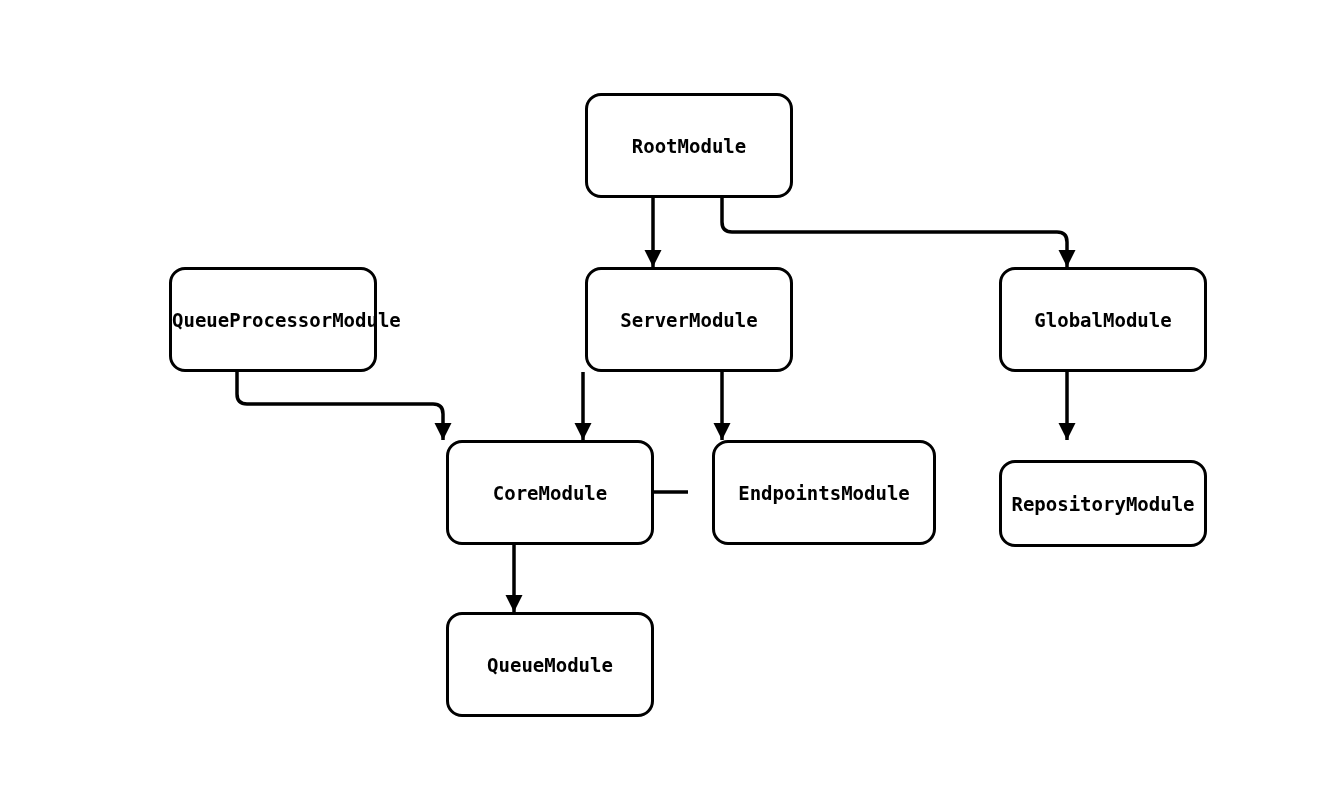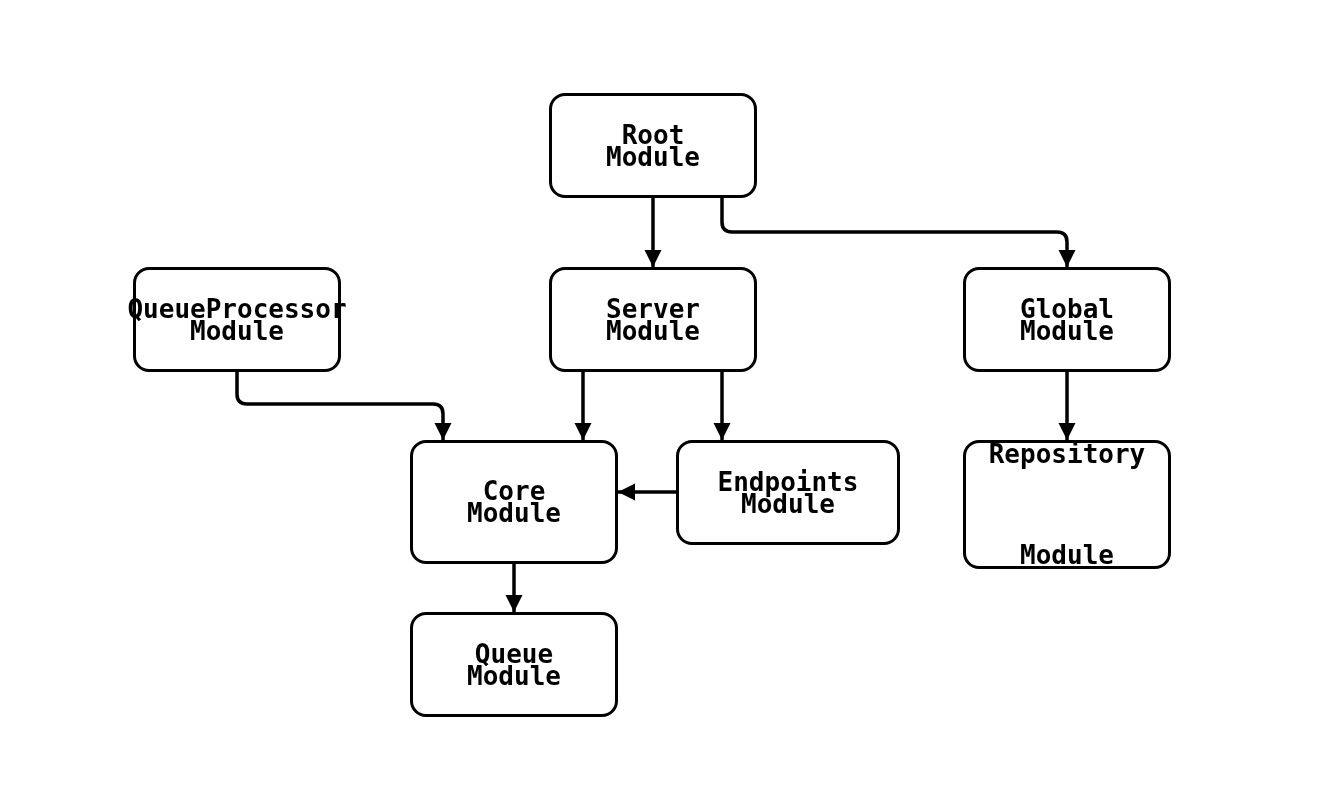--- a/index.html
+++ b/index.html
@@ -27,28 +27,29 @@
     stroke: var(--stroke, #000000);
     stroke-width: 3.5;
   }
   .node {
     position: absolute;
     box-sizing: border-box;
     border: 3.5px solid var(--stroke, #000000);
     border-radius: 16px;
     background: var(--fill, #ffffff);
     display: flex;
-    flex-direction: column;
+    flex-direction: row;
     align-items: center;
     justify-content: center;
     text-align: center;
     color: var(--text, #000000);
     font-weight: bold;
-    font-size: 26px;
+    font-size: 19px;
     line-height: 22px;
+    margin-left: 36px;
   }
   .node-label {
     display: block;
     white-space: nowrap;
   }
 </style>
 </head>
 <body>
 
 <div class="canvas">
@@ -67,41 +68,41 @@
         <path class="edge" d="M 1067 372 L 1067 440" marker-end="url(#arrowhead)"></path>
         <path class="edge" d="M 688 492 L 618 492" marker-end="url(#arrowhead)"></path>
         <path class="edge" d="M 514 545 L 514 612" marker-end="url(#arrowhead)"></path>
       </g>
   </svg>
   <div id="nodes-layer">
       <div class="node" style="left: 549px; top: 93px; width: 208px; height: 105px;">
         <span class="node-label">Root</span>
         <span class="node-label">Module</span>
       </div>
-      <div class="node" style="left: 133px; top: 267px; width: 208px; height: 105px;">
+      <div class="node" style="left: 133px; top: 267px; width: 208px; height: 105px; justify-content: space-between;">
         <span class="node-label">QueueProcessor</span>
         <span class="node-label">Module</span>
       </div>
       <div class="node" style="left: 549px; top: 267px; width: 208px; height: 105px; border-radius: 16px;">
         <span class="node-label">Server</span>
         <span class="node-label">Module</span>
       </div>
       <div class="node" style="left: 963px; top: 267px; width: 208px; height: 105px; align-items: center;">
         <span class="node-label">Global</span>
         <span class="node-label">Module</span>
       </div>
-      <div class="node" style="left: 410px; top: 440px; width: 208px; height: 124px;">
+      <div class="node" style="left: 410px; top: 440px; width: 208px; height: 105px;">
         <span class="node-label">Core</span>
         <span class="node-label">Module</span>
       </div>
       <div class="node" style="left: 676px; top: 440px; width: 224px; height: 105px;">
         <span class="node-label">Endpoints</span>
         <span class="node-label">Module</span>
       </div>
-      <div class="node" style="left: 963px; top: 440px; width: 208px; height: 129px; justify-content: space-between;">
+      <div class="node" style="left: 963px; top: 460px; width: 208px; height: 87px;">
         <span class="node-label">Repository</span>
         <span class="node-label">Module</span>
       </div>
       <div class="node" style="left: 410px; top: 612px; width: 208px; height: 105px;">
         <span class="node-label">Queue</span>
         <span class="node-label">Module</span>
       </div>
     </div>
 </div>
 

